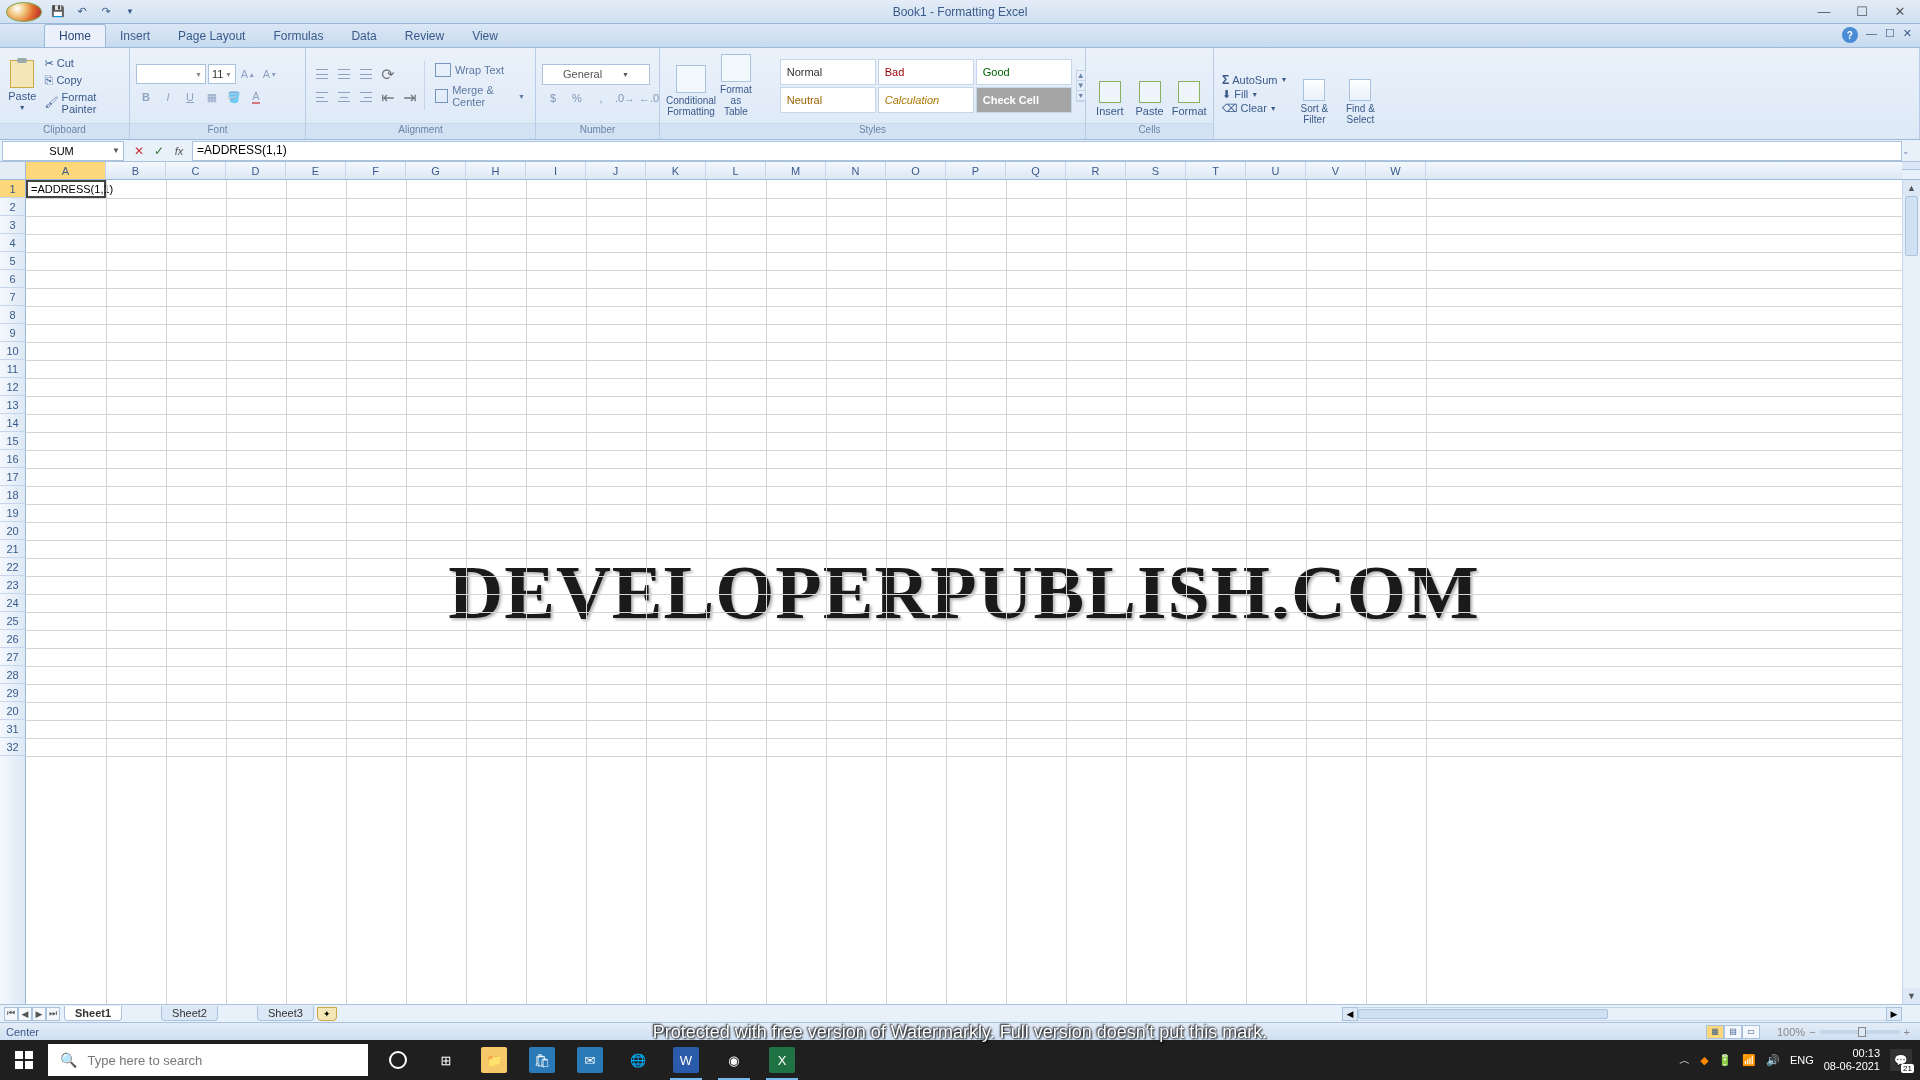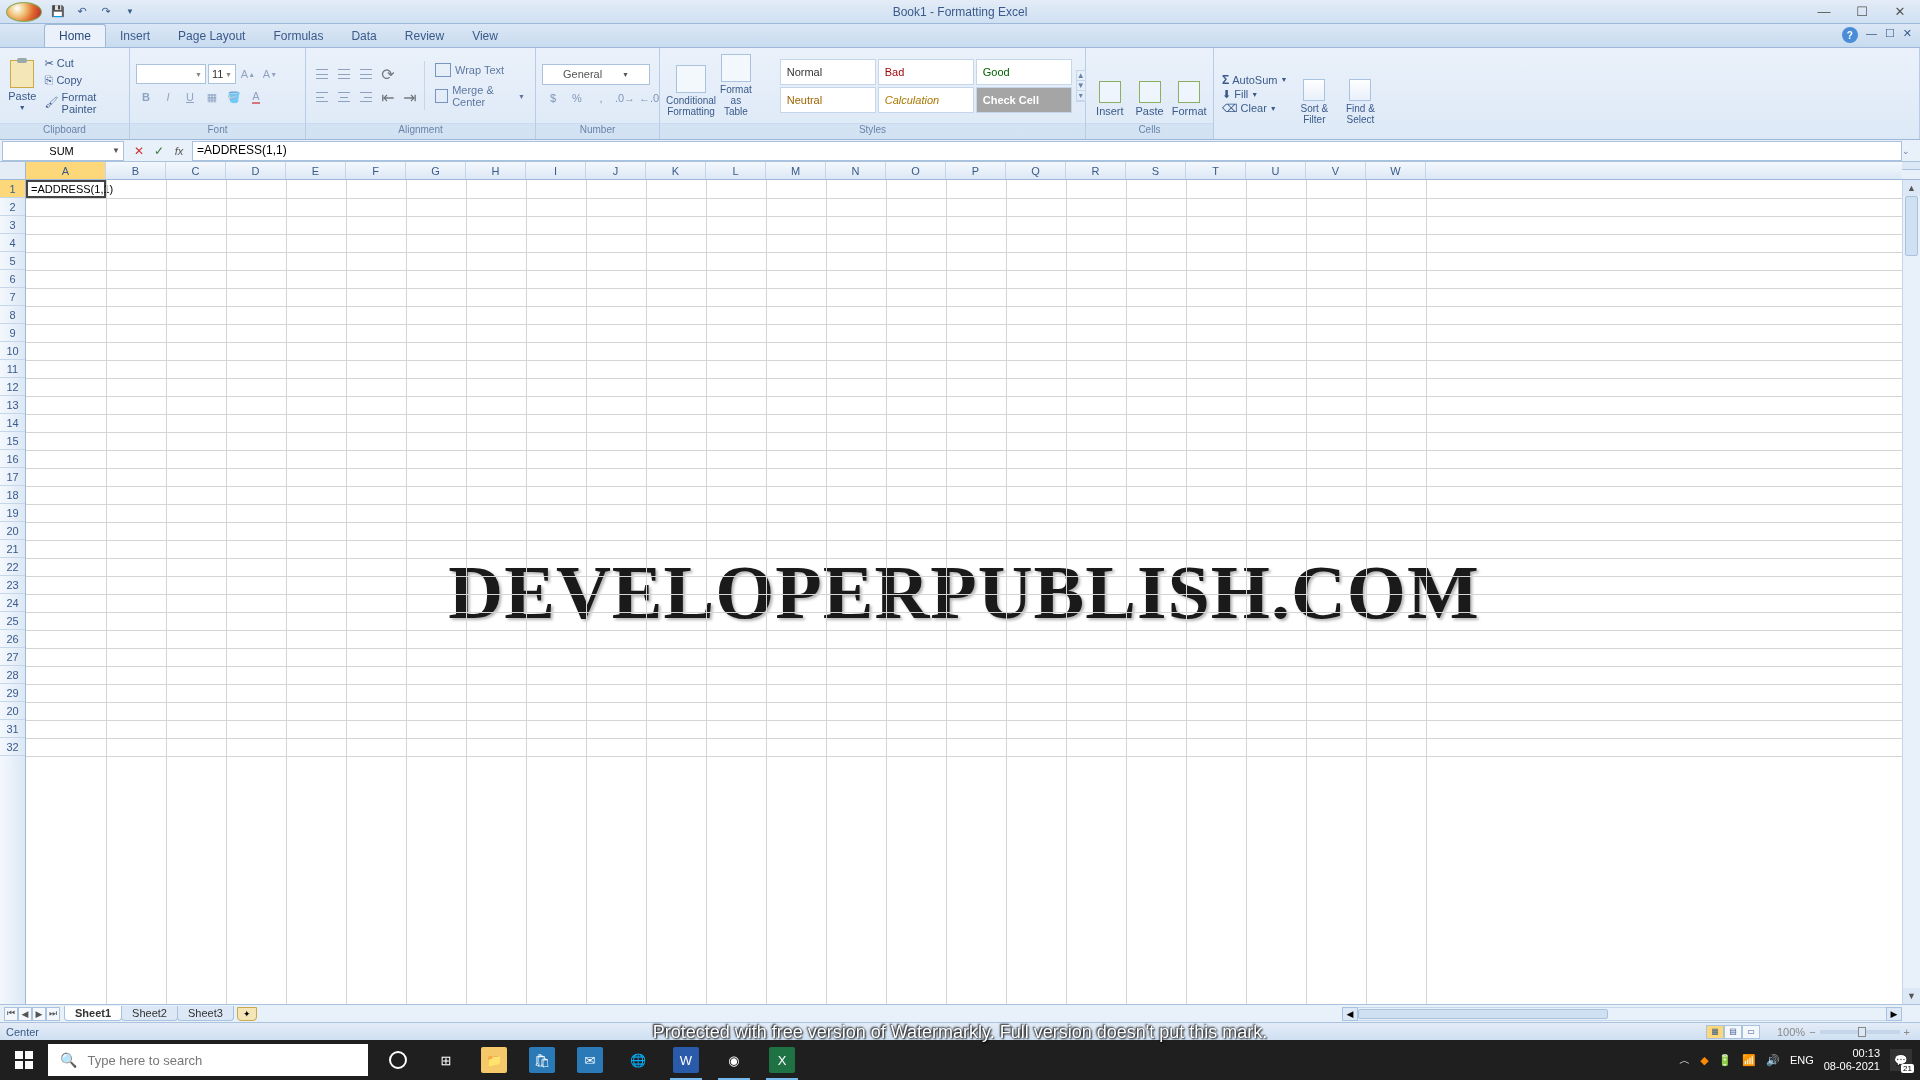--- a/index.html
+++ b/index.html
@@ -117,21 +117,21 @@
 .grid-top { display:flex; height:18px;}
 .grid-body { display:flex; flex:1; position:relative;}
 
 
 .watermark { position:absolute; left:50%; top:50%; transform:translate(-50%,-50%); font-family: "Times New Roman", serif; font-size:76px; font-weight:600; color:#1a1a1a; letter-spacing:1px; text-shadow:2px 2px 3px rgba(0,0,0,.3); white-space:nowrap;}
 
 
 .sheet-bar { height:18px; background:#e8f0fa; display:flex; align-items:center; border-top:1px solid #a9c2dd; position:relative;}
 .sheet-nav { display:flex; gap:0; padding-left:4px;}
 .sheet-nav-btn { width:14px; height:14px; display:flex;align-items:center;justify-content:center; font-size:9px; color:#555; border:1px solid #a9c2dd; background:#f4f8fd;}
-.sheet-tabs { display:flex; margin-left:4px;}
+.sheet-tabs { display:flex; margin-left:4px;gap:40px;}
 .sheet-tab { padding:1px 10px; font-size:11px; background:#dce8f5; border:1px solid #a9c2dd; border-top:none; border-radius:0 0 4px 4px; margin-right:-1px; color:#333;}
 .sheet-tab.active { background:#fff; font-weight:bold;}
 .sheet-insert { width:20px; height:14px; margin-left:4px; background:#f5e6b8; border:1px solid #c9a94a; border-radius:0 0 4px 4px; display:flex;align-items:center;justify-content:center;font-size:9px;}
 .hscroll { position:absolute; right:18px; width:560px; height:16px; background:#e8f0fa; display:flex; align-items:center;}
 .hscroll-btn { width:16px; height:14px; background:#dce8f5; border:1px solid #a9c2dd; display:flex;align-items:center;justify-content:center;font-size:9px;}
 .hscroll-track { flex:1; height:14px; background:#e8f0fa; position:relative; border-top:1px solid #c5d6ea; border-bottom:1px solid #c5d6ea;}
 .hscroll-thumb { position:absolute; left:0; width:250px; top:1px; bottom:1px; background:#cfe0f2; border:1px solid #a9c2dd; border-radius:2px;}
 
 
 .status-bar { height:18px; background:linear-gradient(#e4ecf7,#cfe0f2); border-top:1px solid #a9c2dd; display:flex; align-items:center; font-size:11px; color:#3a5a8a; padding:0 6px; position:relative;}

